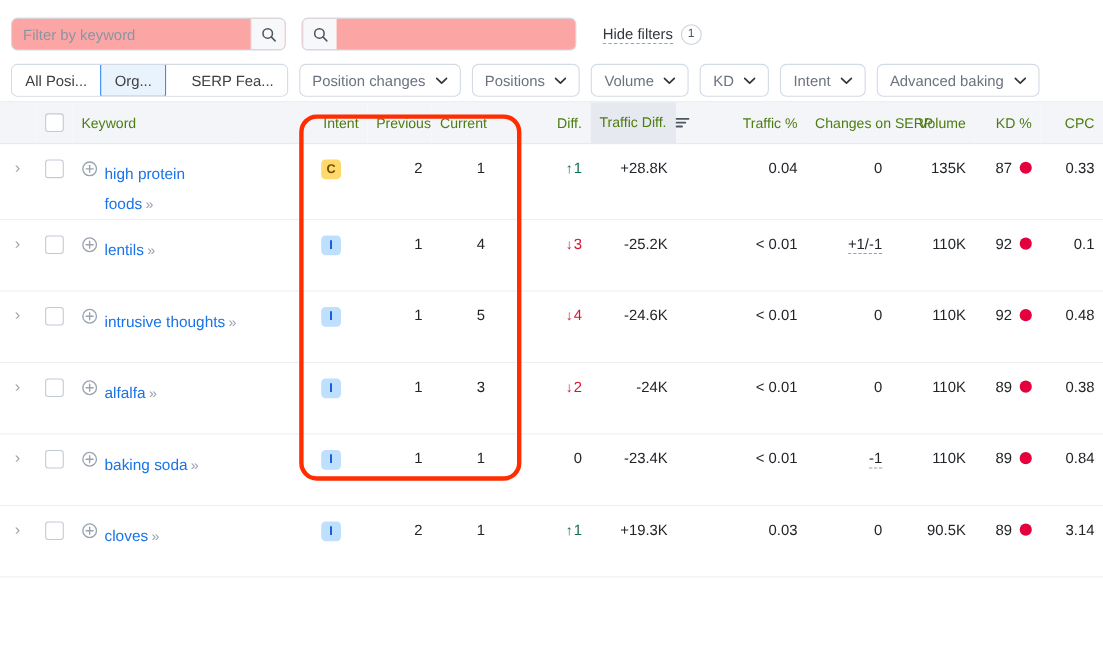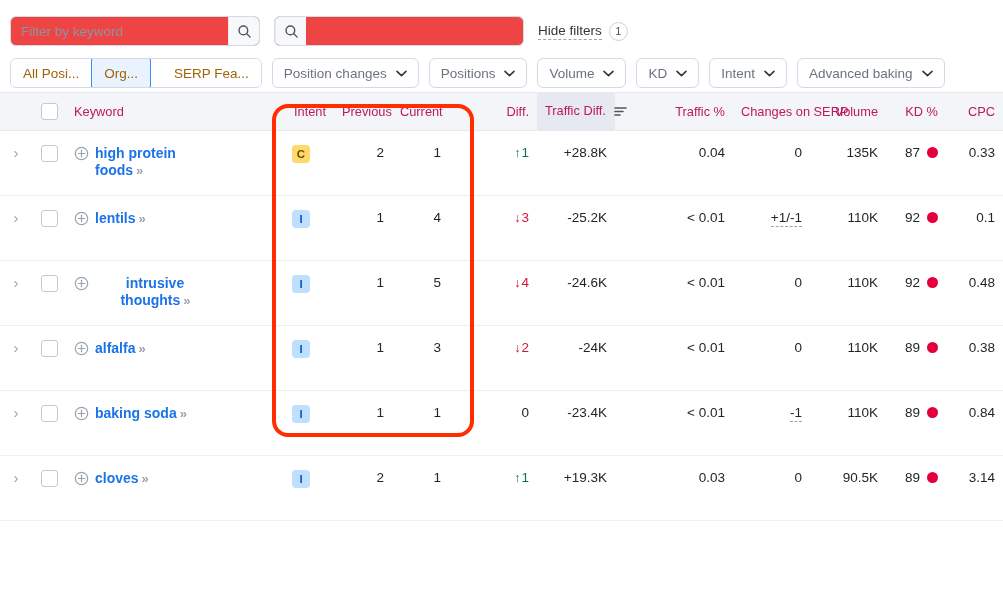--- a/index.html
+++ b/index.html
@@ -16,21 +16,21 @@
   .filter-bar {
     display: flex; align-items: center;
     padding: 12px 10px 0 10px;
     height: 50px;
   }
   .search-box {
     display: flex; align-items: stretch;
     border: 1px solid #d3dae4;
     border-radius: 6px;
     height: 30px;
-    background: #ef4444;
+    background: #fca5a5;
     overflow: hidden;
   }
   .search-box.kw { width: 250px; }
   .search-box.url { width: 250px; margin-left: 14px; }
   .search-box input {
     border: none; outline: none;
     font-size: 13.5px;
     color: #33373d;
     padding: 0 10px;
     flex: 1;
@@ -42,21 +42,21 @@
     width: 31px;
     border-left: 1px solid #e3e8ef;
     background: #f7f8fa;
     display: flex; align-items: center; justify-content: center;
     cursor: pointer;
   }
   .search-btn svg { display:block; }
 
   .hide-filters {
     display: flex; align-items: center;
-    margin-left: 14px;
+    margin-left: 24px;
     font-size: 13.5px;
     color: #33373d;
     cursor: pointer;
   }
   .hide-filters .lbl {
     border-bottom: 1px dashed #9aa3b0;
     padding-bottom: 1px;
   }
   .badge-count {
     margin-left: 7px;
@@ -80,21 +80,21 @@
     border: 1px solid #d3dae4;
     border-radius: 6px;
     height: 30px;
     overflow: hidden;
     background: #fff;
   }
   .segmented .seg {
     display: flex; align-items: center;
     padding: 0 12px;
     font-size: 13.5px;
-    color: #a16207;
+    color: #404040;
     cursor: pointer;
     border-right: 1px solid #e1e6ee;
     background: #fff;
   }
   .segmented .seg:last-child { border-right: none; padding-left: 24px; }
   .segmented .seg.active {
     background: #e8f3fe;
     border: 1px solid #3b8cf5;
     margin: -1px;
     border-radius: 2px;
@@ -113,21 +113,21 @@
     cursor: pointer;
   }
   .chip .caret { margin-left: 9px; display:flex; }
 
   
   .tbl { width: 100%; border-collapse: collapse; table-layout: fixed; }
   .tbl thead th {
     background: #f3f5f9;
     font-size: 12.8px;
     font-weight: 400;
-    color: #be185d;
+    color: #4d7c0f;
     height: 38px;
     padding: 0 8px;
     text-align: right;
     vertical-align: middle;
     border-top: 1px solid #e6eaf0;
     border-bottom: 1px solid #e6eaf0;
     white-space: nowrap;
   }
   .tbl thead th.sorted { background: #e6e9ef; }
   .tbl thead th.l { text-align: left; }
@@ -161,24 +161,23 @@
   }
   .kw-cell { display: flex; align-items: flex-start; padding-top: 14px; }
   .plus-ico {
     flex: none;
     margin-right: 6px; margin-top: 1px;
     cursor: pointer;
   }
   .kw-link {
     color: #1a73e8;
     font-size: 14px;
-    line-height: 17px;
+    line-height: 27px;
     cursor: pointer;
     max-width: 120px;
-    font-weight: bold;
   }
   .kw-link .arrows { color: #9aa3b0; font-size: 13px; letter-spacing: -1px; margin-left: 3px;}
 
   .intent {
     display: inline-flex; align-items: center; justify-content: center;
     width: 18px; height: 18px;
     border-radius: 4px;
     font-size: 11.5px;
     font-weight: bold;
     margin-top: 14px;

